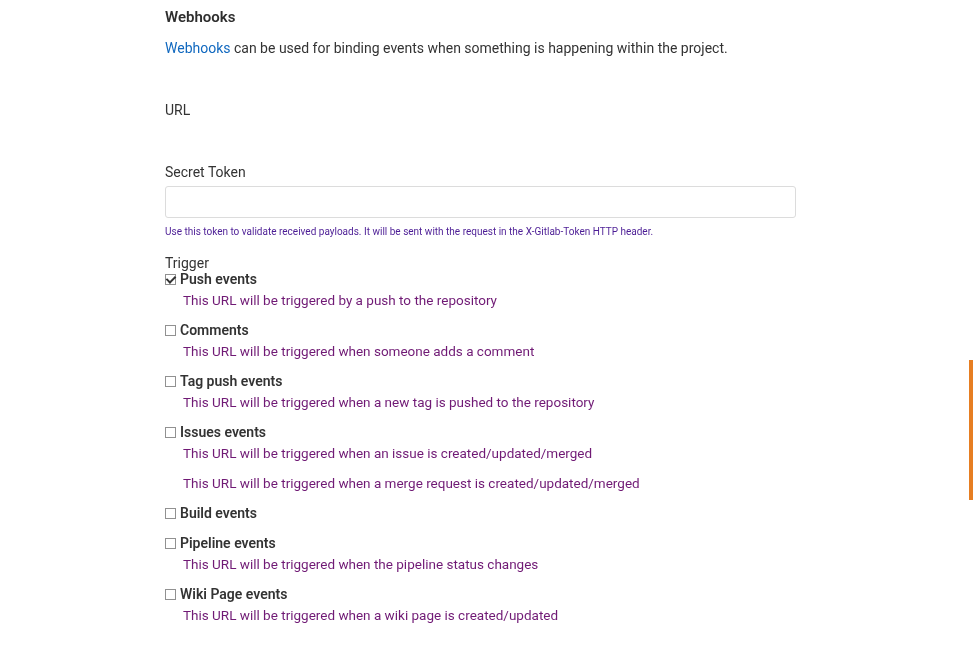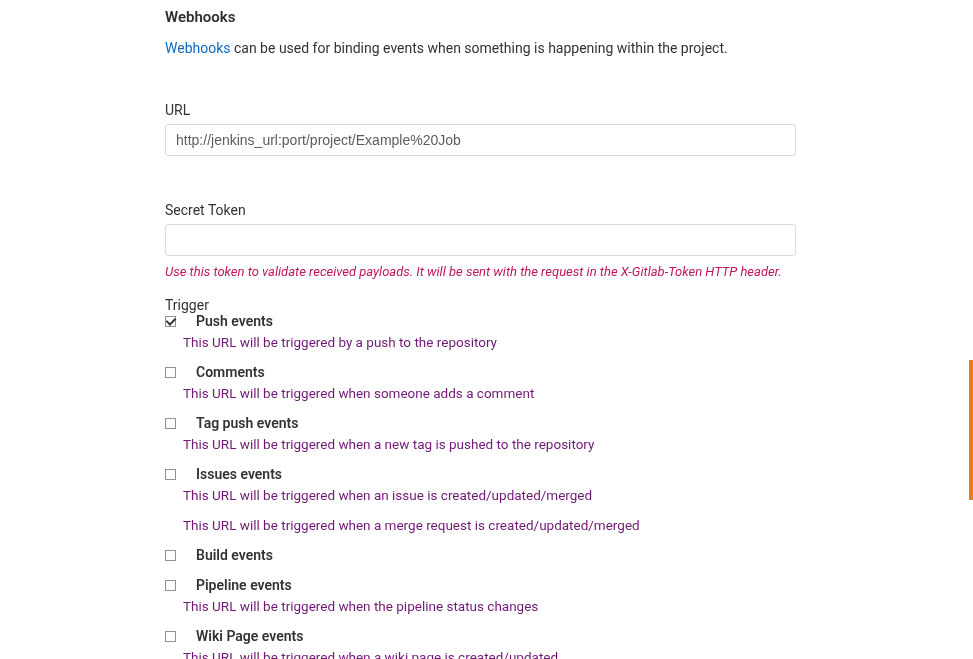--- a/index.html
+++ b/index.html
@@ -47,36 +47,35 @@
     .text-input {
       width: 631px;
       padding: 7px 10px;
       font-size: 14px;
       color: #5c5c5c;
       border: 1px solid #dcdcdc;
       border-radius: 3px;
       background: #fff;
     }
     .help-text {
-      font-size: 13px;
-      color: #be185d;
+      font-size: 10px;
+      color: #4c1d95;
       margin-top: 8px;
-      font-style: italic;
     }
     .section-label {
       font-size: 14px;
       color: #333;
     }
     .trigger-item {
       margin-bottom: 14px;
     }
     .check-line {
       display: flex;
       align-items: center;
-      gap: 20px;
+      gap: 4px;
     }
     .checkbox {
       width: 11px;
       height: 11px;
       border: 1px solid #919191;
       background: #fff;
       position: relative;
       flex-shrink: 0;
     }
     .checkbox.checked::after {
@@ -115,21 +114,20 @@
 
 <div class="container">
   <h2 class="page-title">Webhooks</h2>
 
   <p class="description">
     <a href="#">Webhooks</a><span> can be used for binding events when something is happening within the project.</span>
   </p>
 
   <div class="form-group">
     <label class="field-label">URL</label>
-    <input type="text" class="text-input" value="http://jenkins_url:port/project/Example%20Job" style="">
   </div>
 
   <div class="form-group">
     <label class="field-label">Secret Token</label>
     <input type="text" class="text-input" value="" style="">
     <p class="help-text">Use this token to validate received payloads. It will be sent with the request in the X-Gitlab-Token HTTP header.</p>
   </div>
 
   <div class="section-label">Trigger</div>
 

